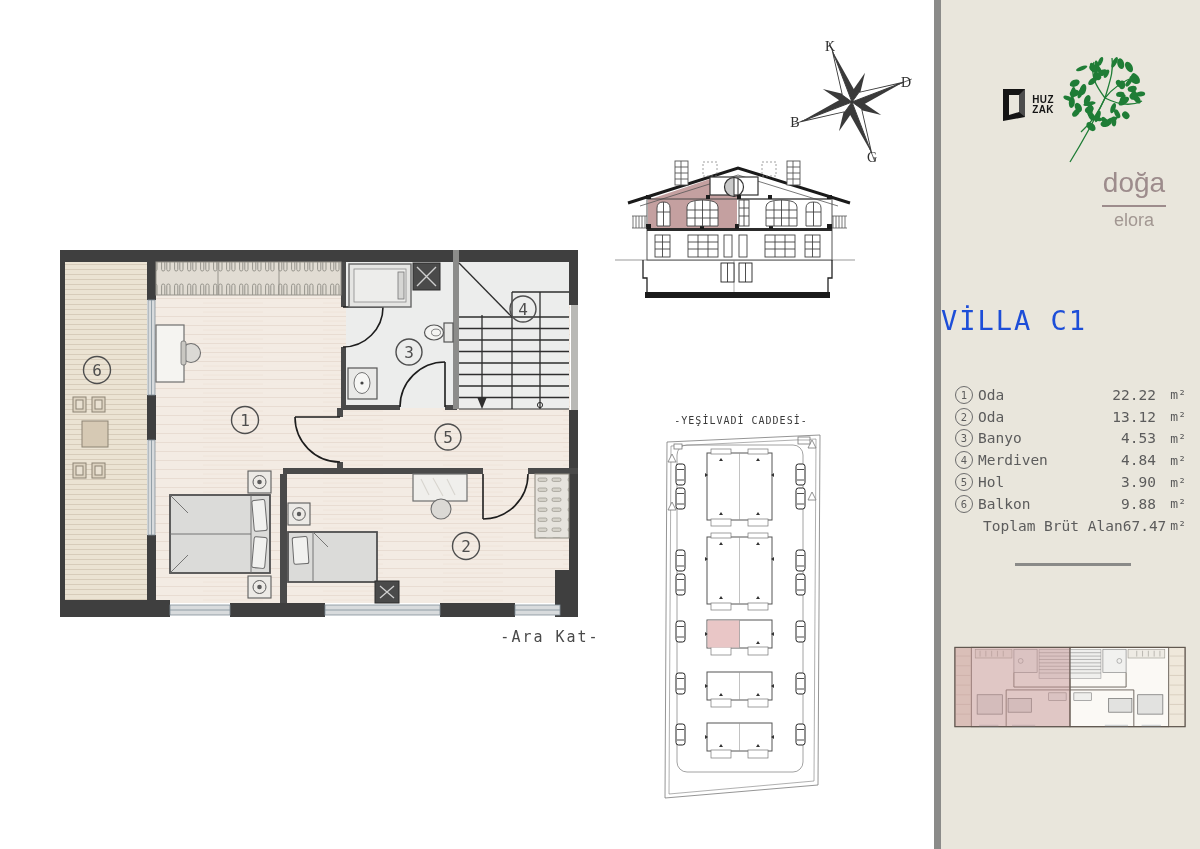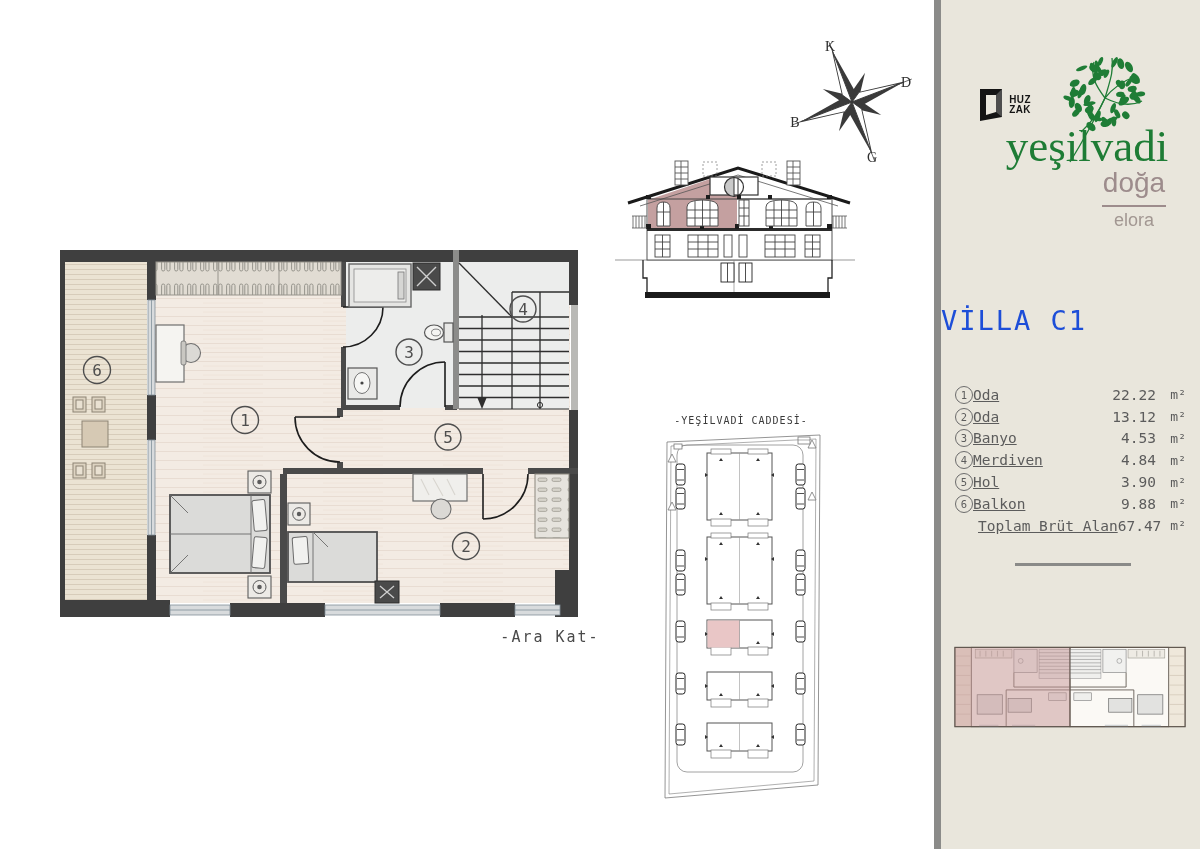--- a/index.html
+++ b/index.html
@@ -3,41 +3,41 @@
 <meta charset="utf-8">
 <style>
   html,body{margin:0;padding:0;background:#ffffff;}
   .stage{position:relative;width:1200px;height:849px;background:#ffffff;overflow:hidden;
          font-family:"DejaVu Sans Mono", monospace;}
   .abs{position:absolute;}
 
   
   .sidebar{position:absolute;left:934px;top:0;width:259px;height:849px;
            background:#e9e6dc;border-left:7px solid #8b8b89;}
-  .huzzak{position:absolute;left:36px;top:86px;display:flex;align-items:center;gap:3px;}
+  .huzzak{position:absolute;left:59px;top:86px;display:flex;align-items:center;gap:3px;}
   .huzzak-text{font-family:"Liberation Sans",sans-serif;font-weight:bold;font-size:11px;
                line-height:10px;color:#141414;letter-spacing:.5px;transform:scaleX(.9);}
   .brand-name{position:absolute;left:34px;top:124px;width:224px;text-align:center;
               font-family:"Liberation Serif",serif;font-size:45px;color:#1e7c35;line-height:1;}
   .brand-tagline{position:absolute;left:160px;top:167px;width:66px;text-align:center;
                  font-family:"Liberation Sans",sans-serif;font-size:28px;color:#9d8c8c;}
   .brand-line{position:absolute;left:161px;top:205px;width:64px;height:2px;background:#9d8c8c;}
   .brand-edition{position:absolute;left:160px;top:210px;width:66px;text-align:center;
                  font-family:"Liberation Sans",sans-serif;font-size:18px;color:#a29792;}
   .villa-title{position:absolute;left:0;top:305px;width:100%;text-align:left;
                font-size:27px;letter-spacing:2px;color:#1d4ed8;}
   .floor-title-wrap{position:absolute;left:0;top:344px;width:100%;text-align:center;}
   .floor-title{display:inline-block;font-size:23px;letter-spacing:3px;color:#6b6b6b;
                border-bottom:3px solid #757575;padding:0 6px 3px 6px;}
   .room-list{position:absolute;left:14px;top:384px;width:231px;}
   .room-row{display:flex;align-items:center;height:21.8px;color:#5c5c5c;font-size:14.5px;}
   .num-circle{width:16px;height:16px;border:1.4px solid #6c6c6c;border-radius:50%;
               display:flex;align-items:center;justify-content:center;font-size:10.5px;
               color:#5c5c5c;flex:0 0 auto;}
-  .room-label{white-space:nowrap;text-decoration:underline;}
+  .room-label{margin-left:5px;white-space:nowrap;}
   .room-spacer{flex:1;}
   .room-area{width:52px;text-align:right;}
   .room-unit{width:30px;text-align:right;font-size:13px;}
   .total-row{padding-left:23px;}
   .sep-line{position:absolute;left:74px;top:563px;width:116px;height:3px;background:#8a8a88;}
 
   
   .plan-caption{position:absolute;left:470px;top:628px;width:160px;text-align:center;
                 font-size:15px;letter-spacing:2px;color:#4a4a4a;}
 
@@ -519,21 +519,20 @@
           <ellipse cx="24.3" cy="71.4" rx="3.2" ry="4.9" transform="rotate(150 24.3 71.4)" fill="#1f7d36"></ellipse>
           <ellipse cx="69.8" cy="65.2" rx="3.2" ry="6.1" transform="rotate(55 69.8 65.2)" fill="#1f7d36"></ellipse>
           <ellipse cx="74.6" cy="46.7" rx="2.2" ry="4.5" transform="rotate(217 74.6 46.7)" fill="#1f7d36"></ellipse>
           <ellipse cx="59.1" cy="72.1" rx="2.4" ry="5.4" transform="rotate(200 59.1 72.1)" fill="#1f7d36"></ellipse>
           <ellipse cx="14.0" cy="62.3" rx="2.1" ry="4.9" transform="rotate(113 14.0 62.3)" fill="#1f7d36"></ellipse>
           <ellipse cx="66.3" cy="58.4" rx="2.6" ry="4.2" transform="rotate(84 66.3 58.4)" fill="#1f7d36"></ellipse>
           <ellipse cx="79.8" cy="43.8" rx="3.1" ry="5.0" transform="rotate(308 79.8 43.8)" fill="#1f7d36"></ellipse>
         </g>
     </svg>
 
-    <div class="brand-name">yeşilvadi</div>
     <div class="brand-tagline">doğa</div>
     <div class="brand-line"></div>
     <div class="brand-edition">elora</div>
 
     <div class="villa-title">VİLLA C1</div>
 
     <div class="room-list">
       <div class="room-row">
         <span class="num-circle">1</span>
         <span class="room-label">Oda</span>

